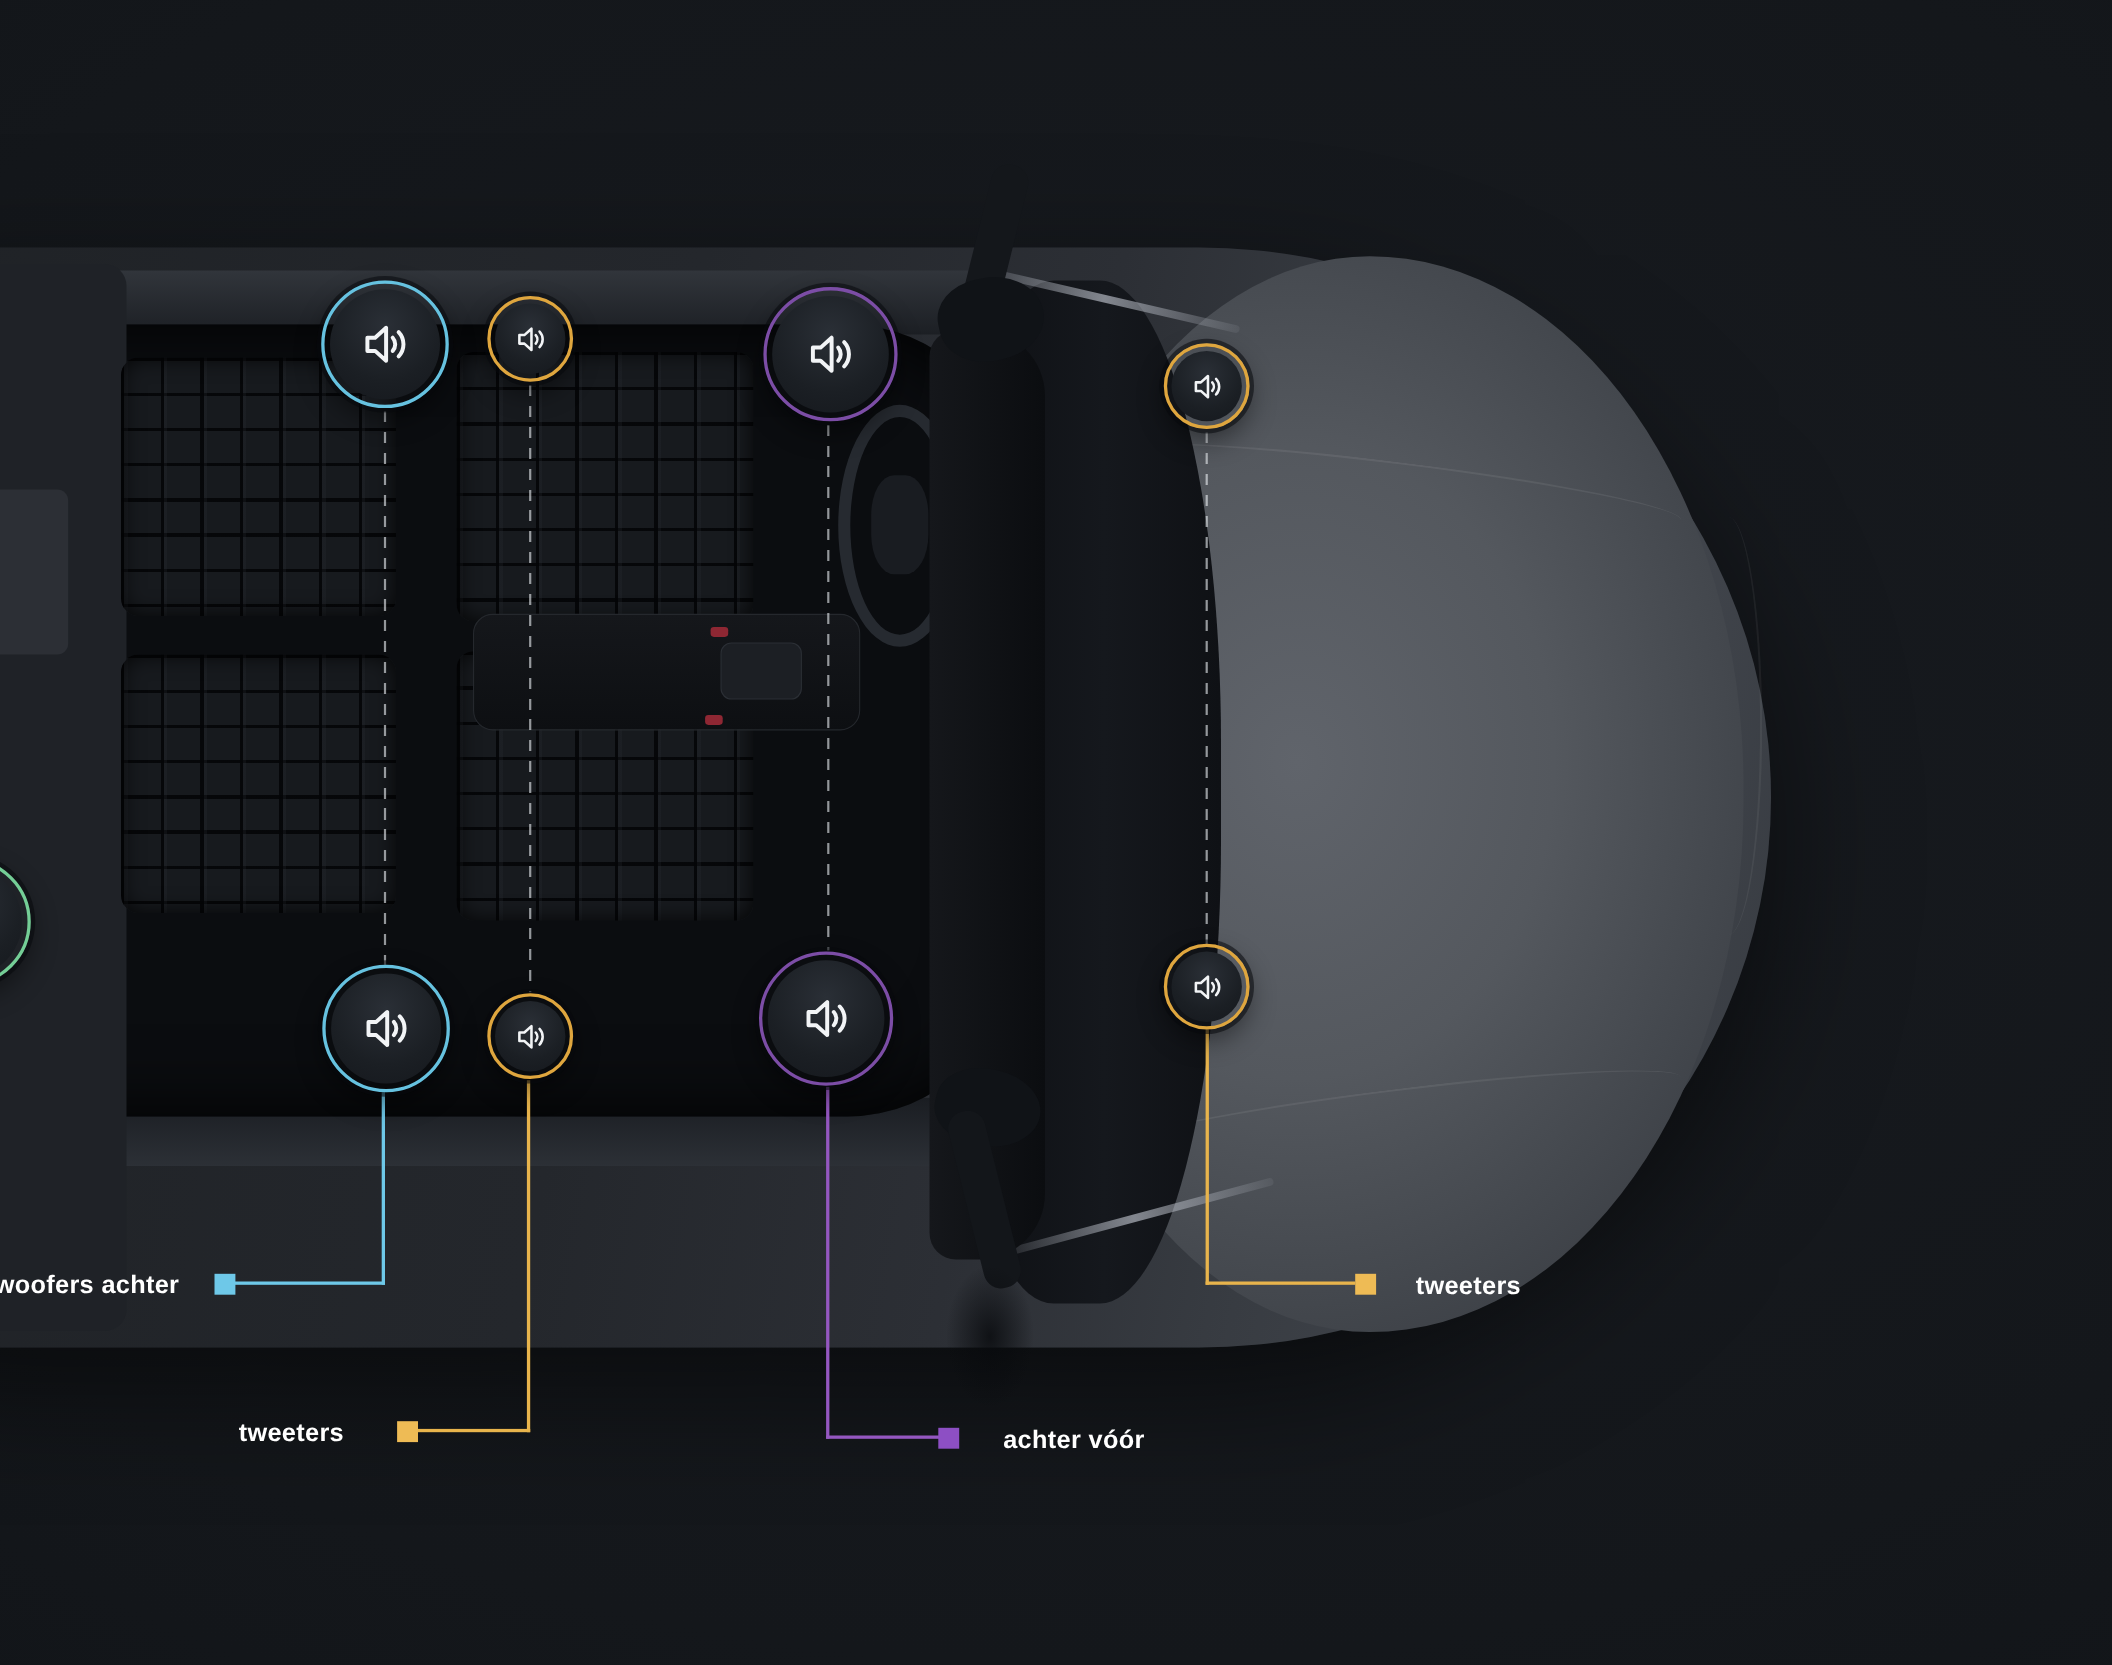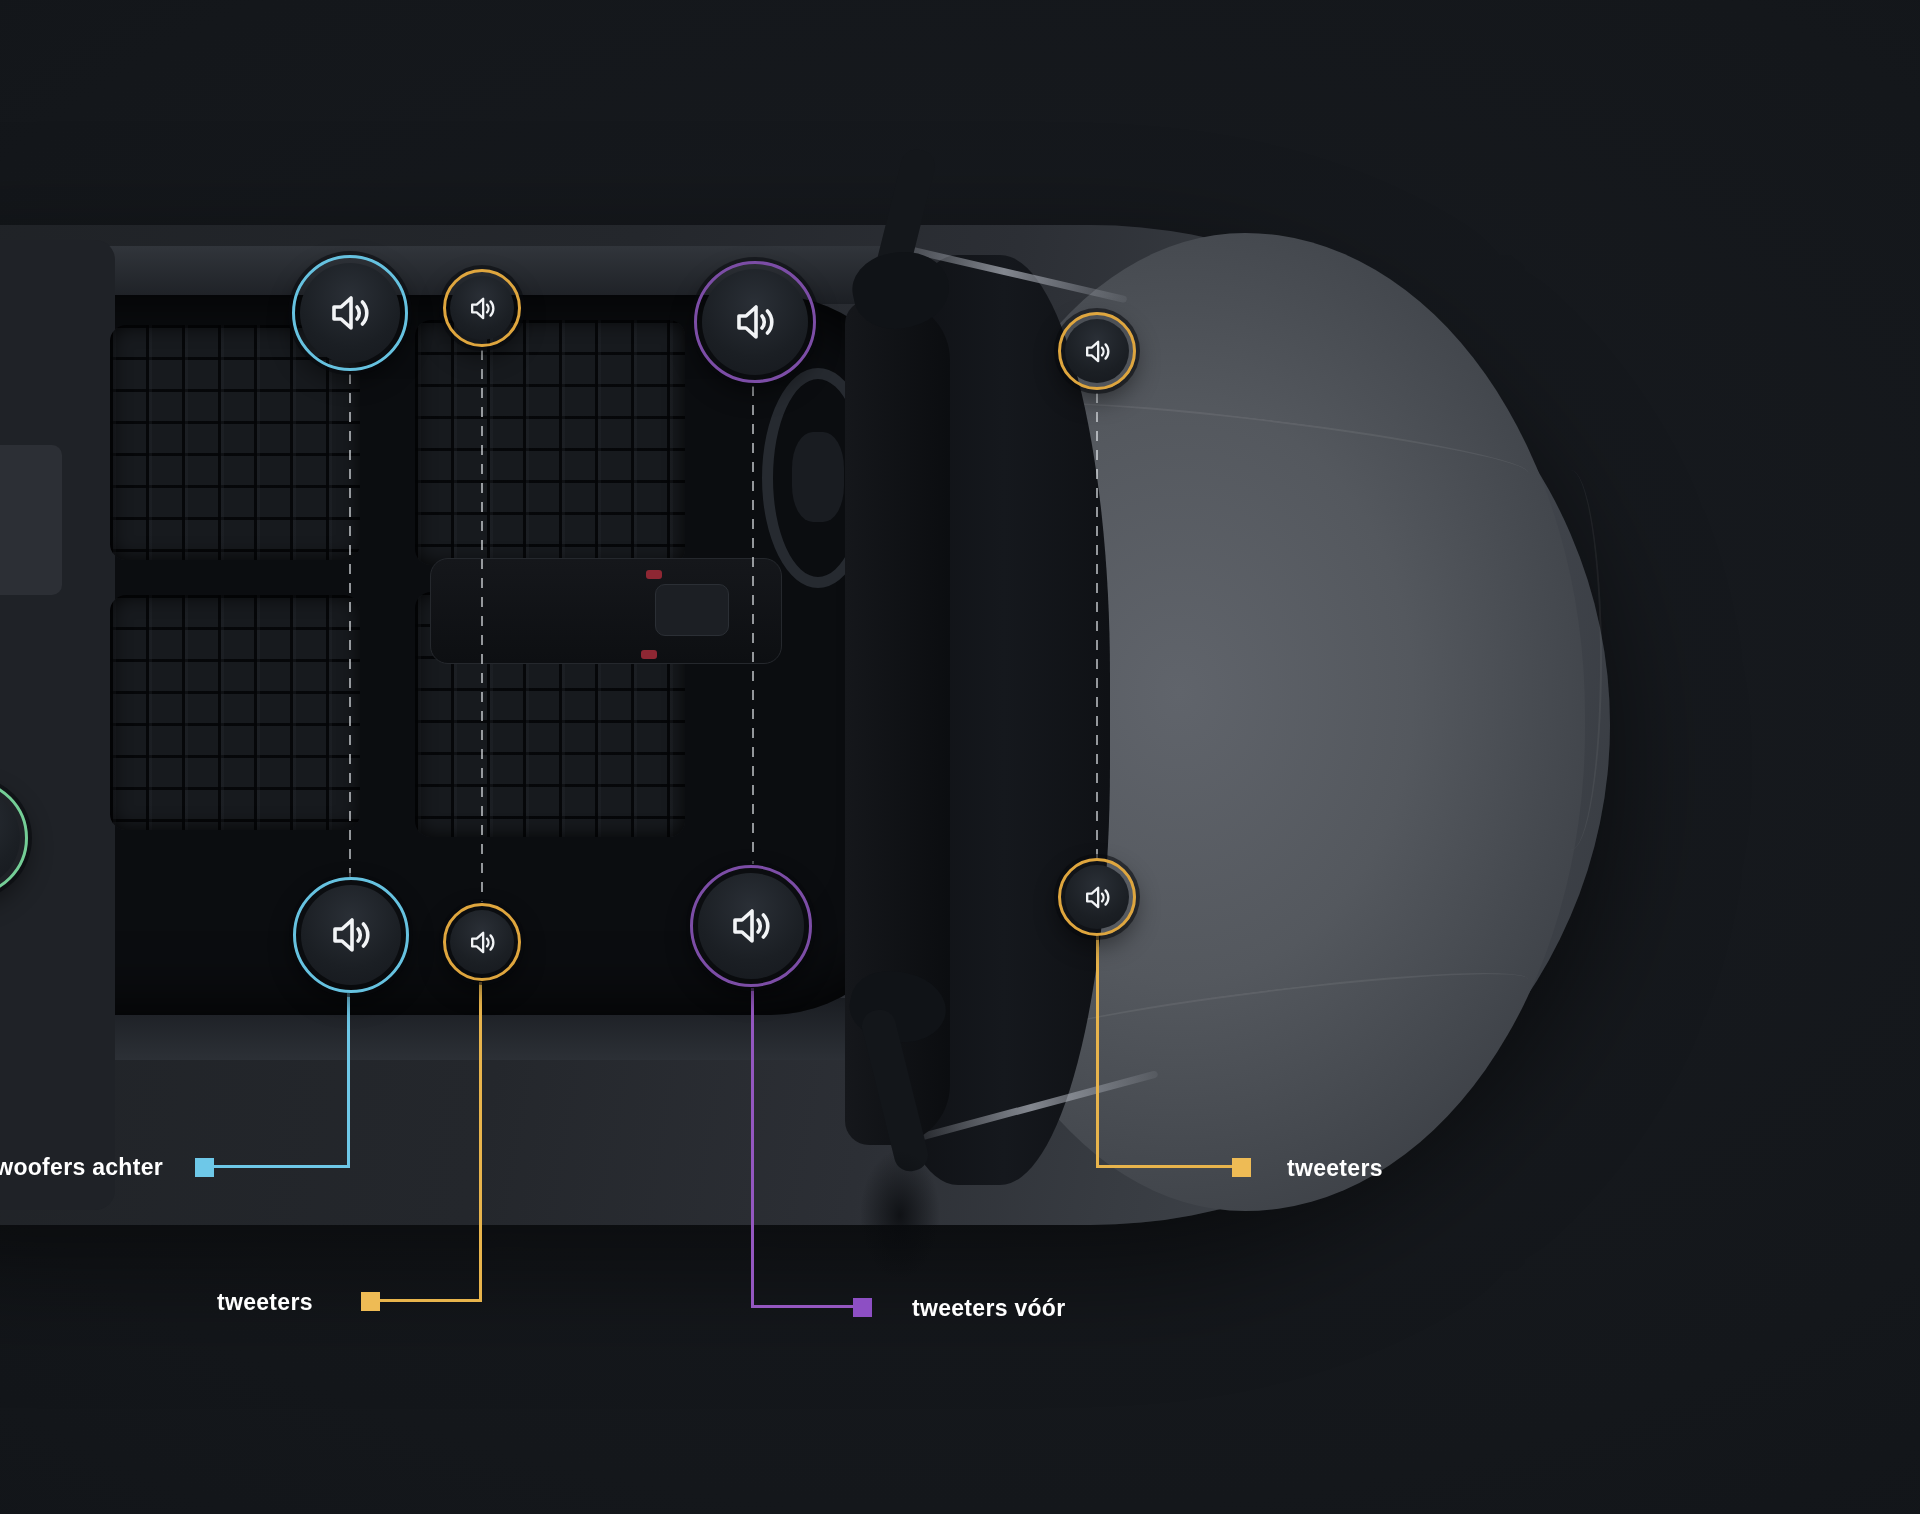--- a/index.html
+++ b/index.html
@@ -140,21 +140,21 @@
   <div class="abs elbow purple lb" style="left:751px;top:988px;width:111px;height:320px"></div>
   <div class="abs elbow yellow lb" style="left:1096px;top:936px;width:136px;height:232px"></div>
 
   <div class="abs sq cyan" style="left:195px;top:1158px"></div>
   <div class="abs sq yellow" style="left:361px;top:1292px"></div>
   <div class="abs sq purple" style="left:853px;top:1298px"></div>
   <div class="abs sq yellow" style="left:1232px;top:1158px"></div>
 
   <div class="abs lbl" style="right:1757px;top:1153px">woofers achter</div>
   <div class="abs lbl" style="left:217px;top:1288px">tweeters</div>
-  <div class="abs lbl" style="left:912px;top:1294px">tweeters vóór</div>
+  <div class="abs lbl" style="left:912px;top:1294px">achter vóór</div>
   <div class="abs lbl" style="left:1287px;top:1154px">tweeters</div>
 
   <div class="abs marker cyan big" style="left:292px;top:255px">
     <div class="disc">
       <svg viewBox="0 0 24 24" fill="none" stroke="#f2f4f6" stroke-width="1.8" stroke-linejoin="round" stroke-linecap="round">
           <path d="M4 9 H7.5 L12.5 4.5 V19.5 L7.5 15 H4 Z"></path>
           <path d="M15.5 9 a4.5 4.5 0 0 1 0 6"></path>
           <path d="M18.2 6.5 a8 8 0 0 1 0 11"></path>
         </svg>
     </div>

